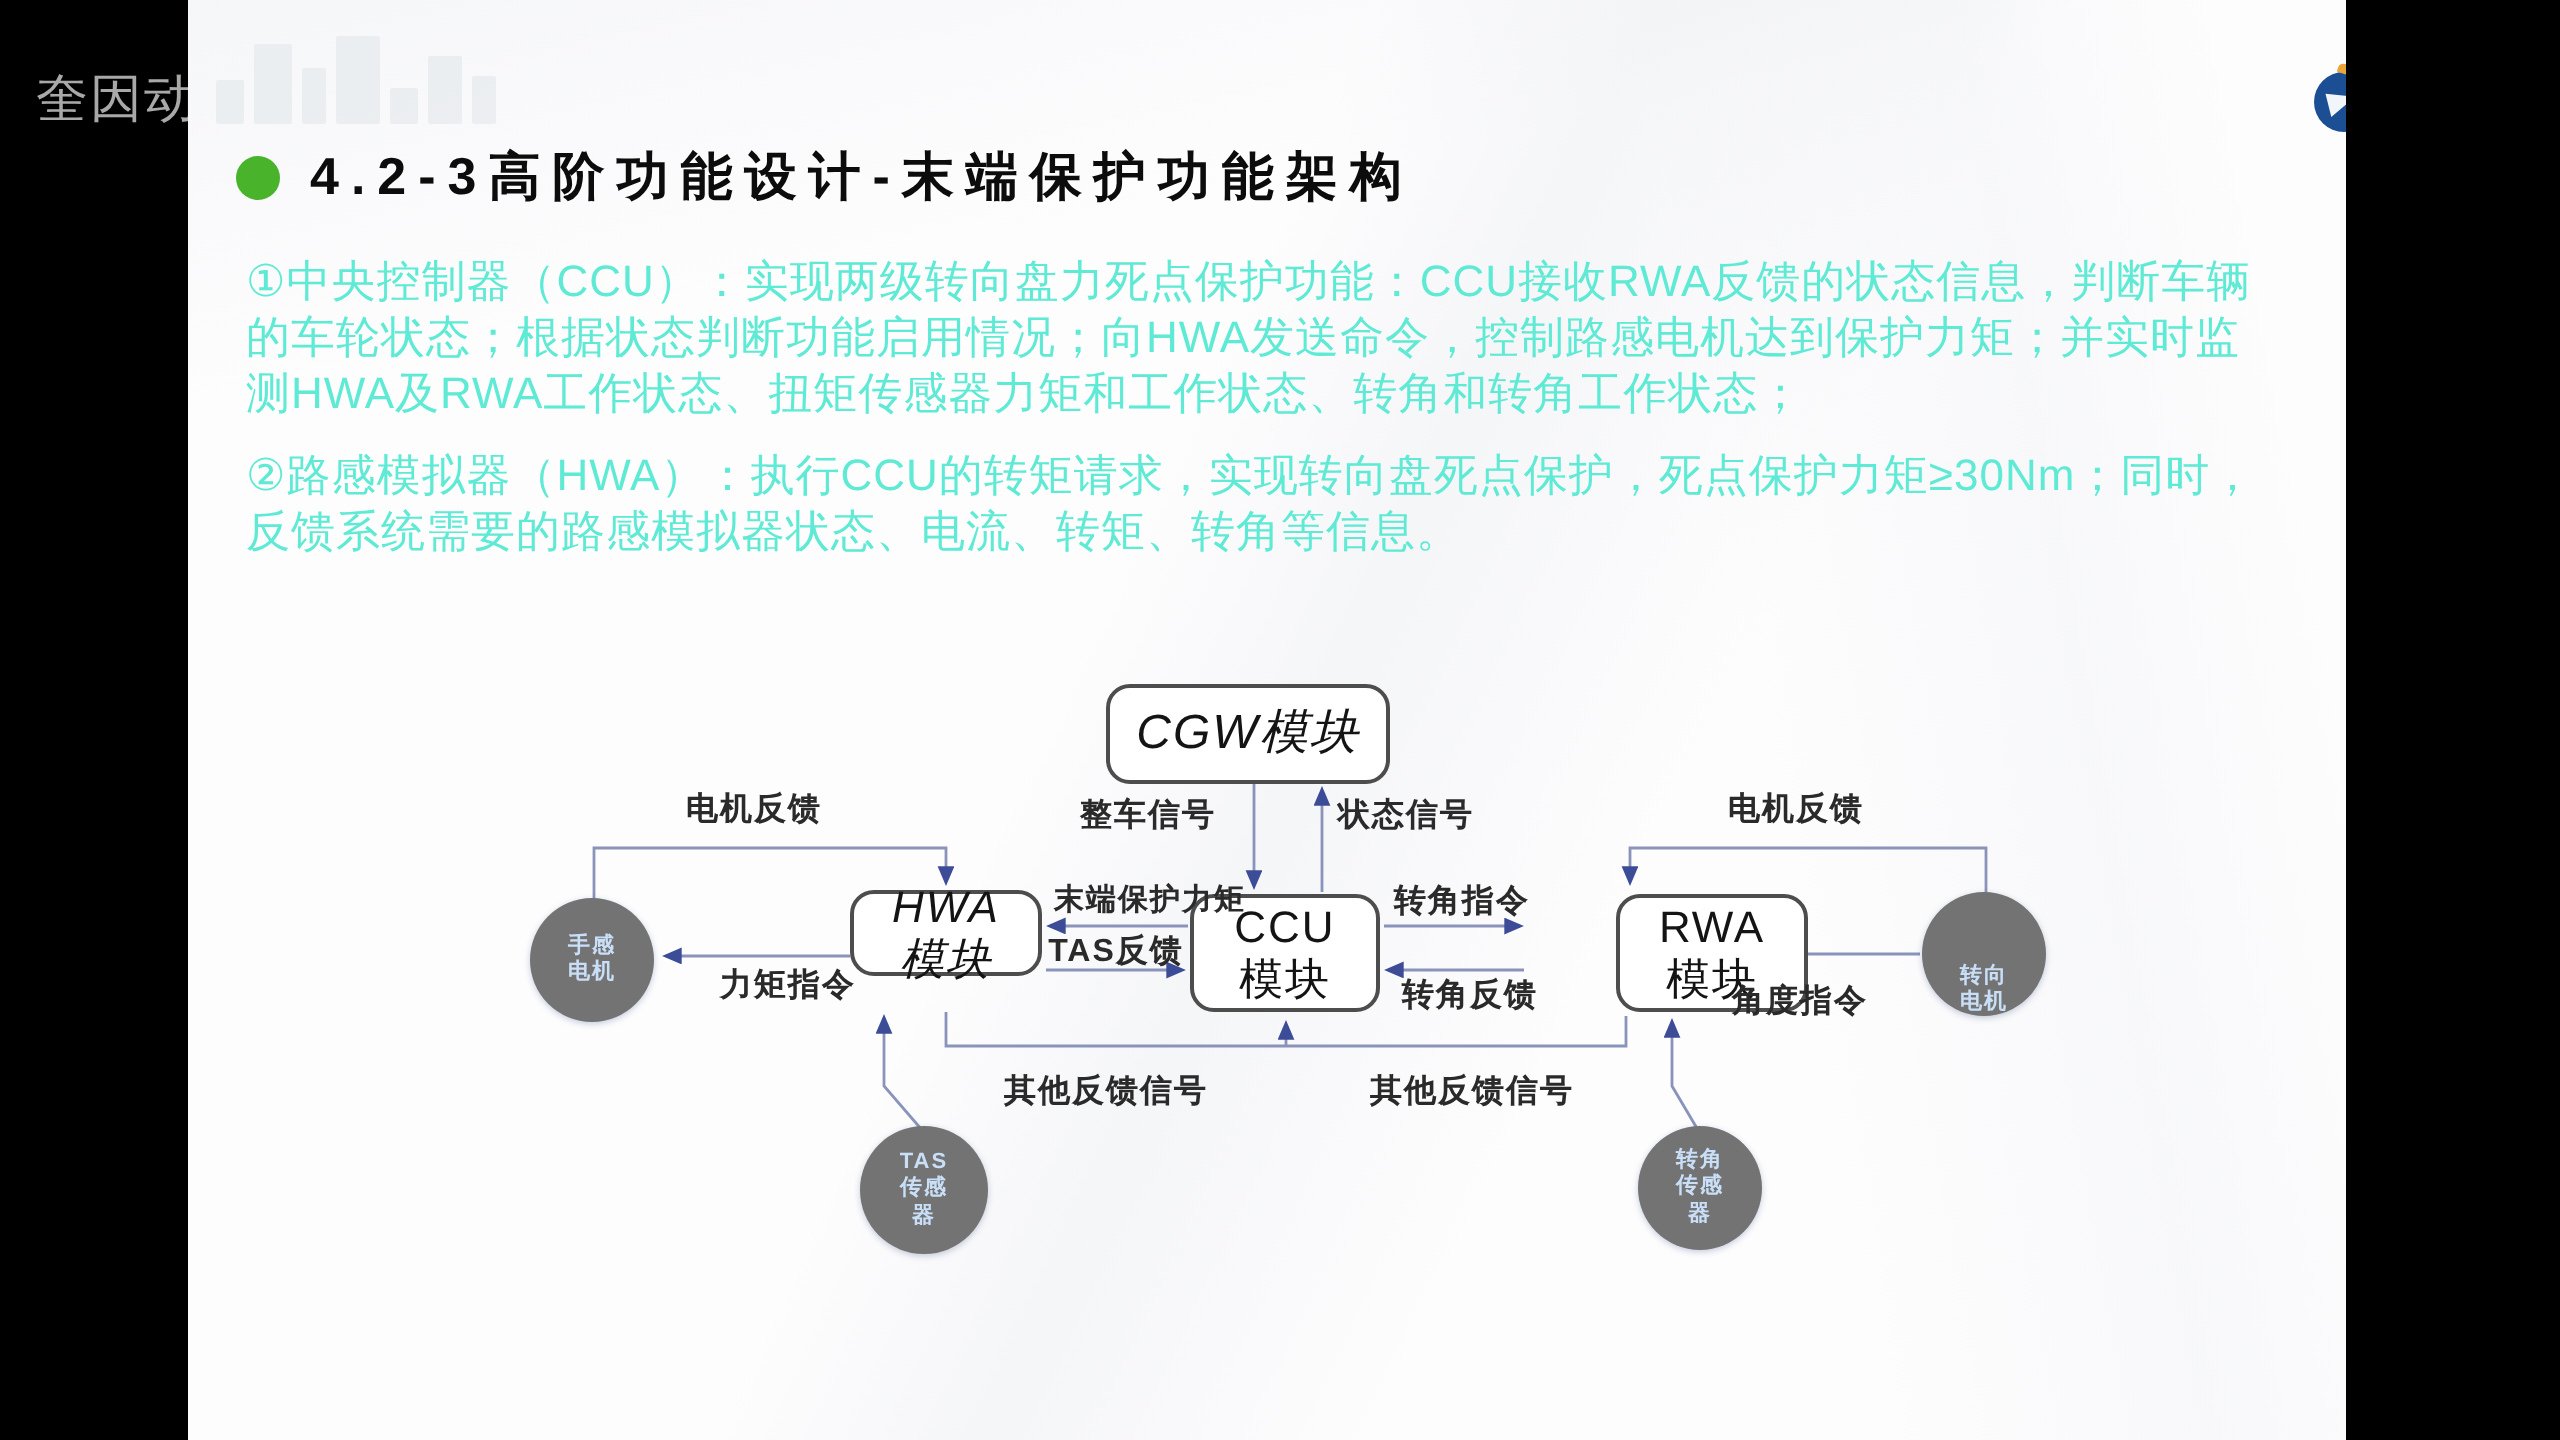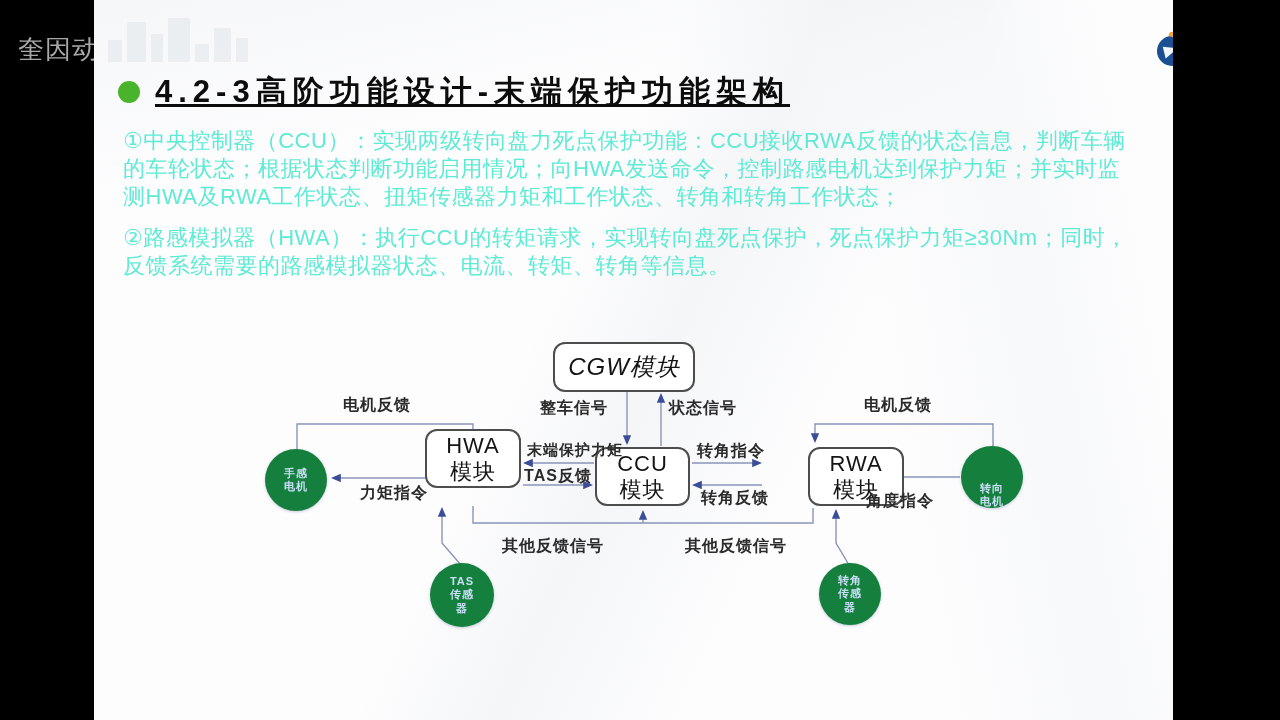--- a/index.html
+++ b/index.html
@@ -40,42 +40,42 @@
   }
   .app-logo .spark{
     position:absolute;left:12px;top:-4px;width:7px;height:5px;border-radius:50% 50% 0 0;
     background:#eda43c;transform:rotate(18deg);
   }
   .title-row{
     position:absolute;left:118px;top:71px;display:flex;align-items:center;gap:15px;z-index:3;
   }
   .title-dot{width:22px;height:22px;border-radius:50%;}
   .title-text{
-    margin:0;font-size:31px;font-weight:bold;color:#0c0c0c;letter-spacing:6px;white-space:nowrap;text-decoration:underline;
+    margin:0;font-size:26px;font-weight:bold;color:#0c0c0c;letter-spacing:6px;white-space:nowrap;
   }
   .body-text{
     position:absolute;left:123px;top:127px;width:1012px;z-index:3;
     font-size:22px;line-height:28px;color:#5eead4;letter-spacing:0.5px;
   }
   .body-text p{margin:0 0 13px 0;}
   
   .diagram-lines{position:absolute;left:0;top:0;z-index:2;pointer-events:none;}
   .dbox{
     position:absolute;background:#fff;border:2px solid #4d4d4d;border-radius:12px;
     display:flex;flex-direction:column;align-items:center;justify-content:center;
     color:#141414;z-index:3;line-height:1.18;
   }
   .dbox .bl{font-size:22px;font-weight:500;letter-spacing:1px;}
   .box-cgw{left:553px;top:342px;width:142px;height:50px;font-style:italic;}
   .box-cgw .bl{font-size:24px;}
-  .box-hwa{left:425px;top:429px;width:96px;height:59px;}
+  .box-hwa{left:425px;top:445px;width:96px;height:43px;font-style:italic;}
   .box-ccu{left:595px;top:447px;width:95px;height:59px;justify-content:center;}
   .box-rwa{left:808px;top:447px;width:96px;height:59px;}
   .dnode{
-    position:absolute;border-radius:50%;background:#15803d;z-index:3;
+    position:absolute;border-radius:50%;background:#737373;z-index:3;
     display:flex;flex-direction:column;align-items:center;justify-content:center;
     color:#c9def7;font-size:11px;font-weight:bold;line-height:1.2;letter-spacing:1px;
     box-shadow:0 1px 3px rgba(30,60,120,.25);
   }
   .node-hand-motor{left:265px;top:449px;width:62px;height:62px;}
   .node-steer-motor{left:961px;top:446px;width:62px;height:62px;justify-content:flex-end;}
   .node-tas-sensor{left:430px;top:563px;width:64px;height:64px;}
   .node-angle-sensor{left:819px;top:563px;width:62px;height:62px;}
   .dlabel{
     position:absolute;transform:translate(-50%,-50%);white-space:nowrap;z-index:4;

